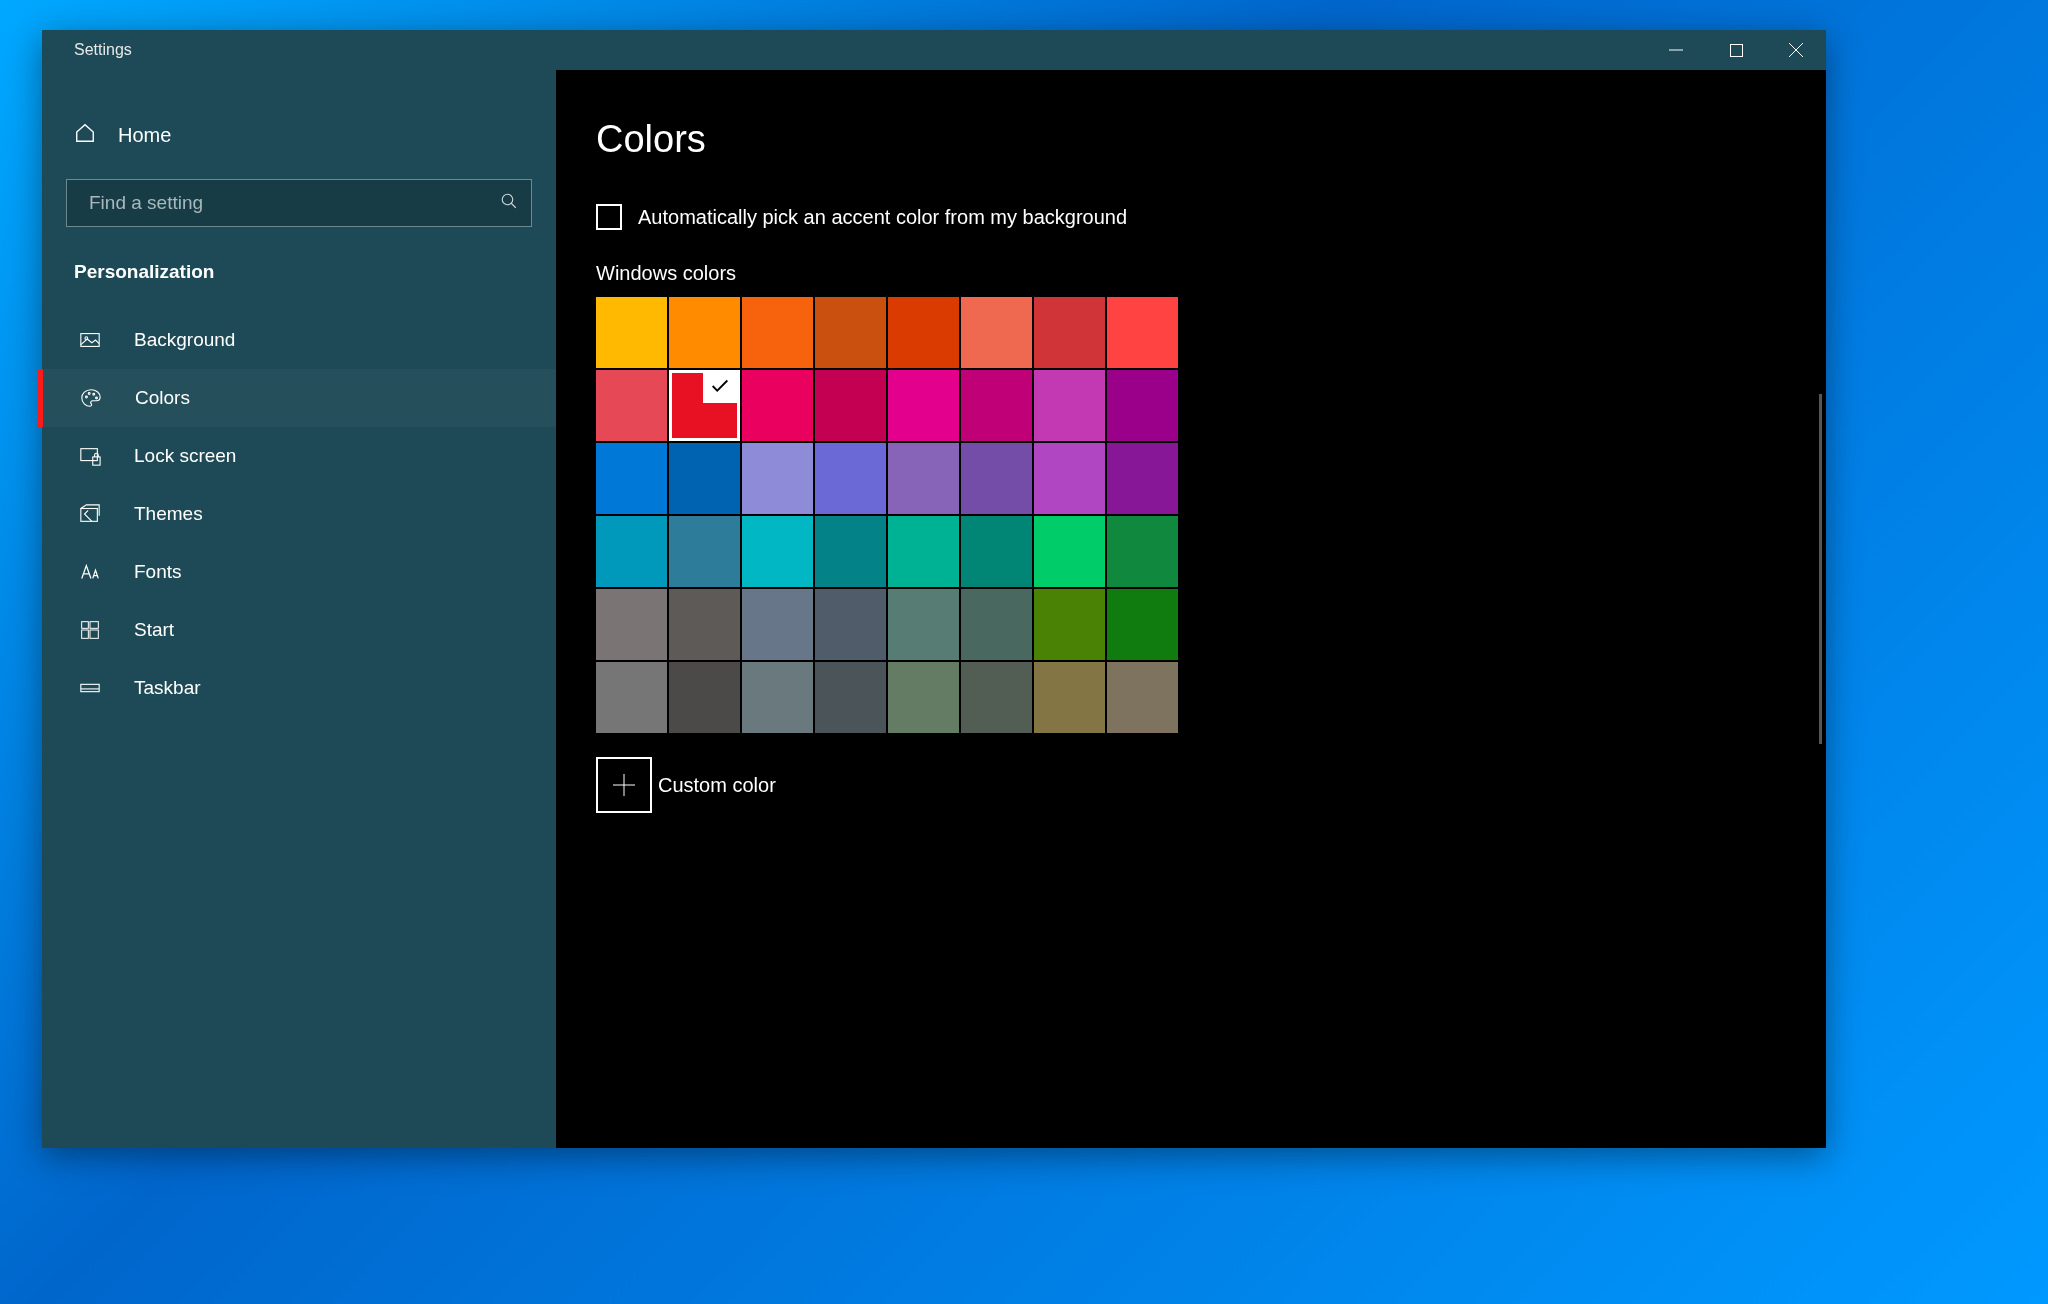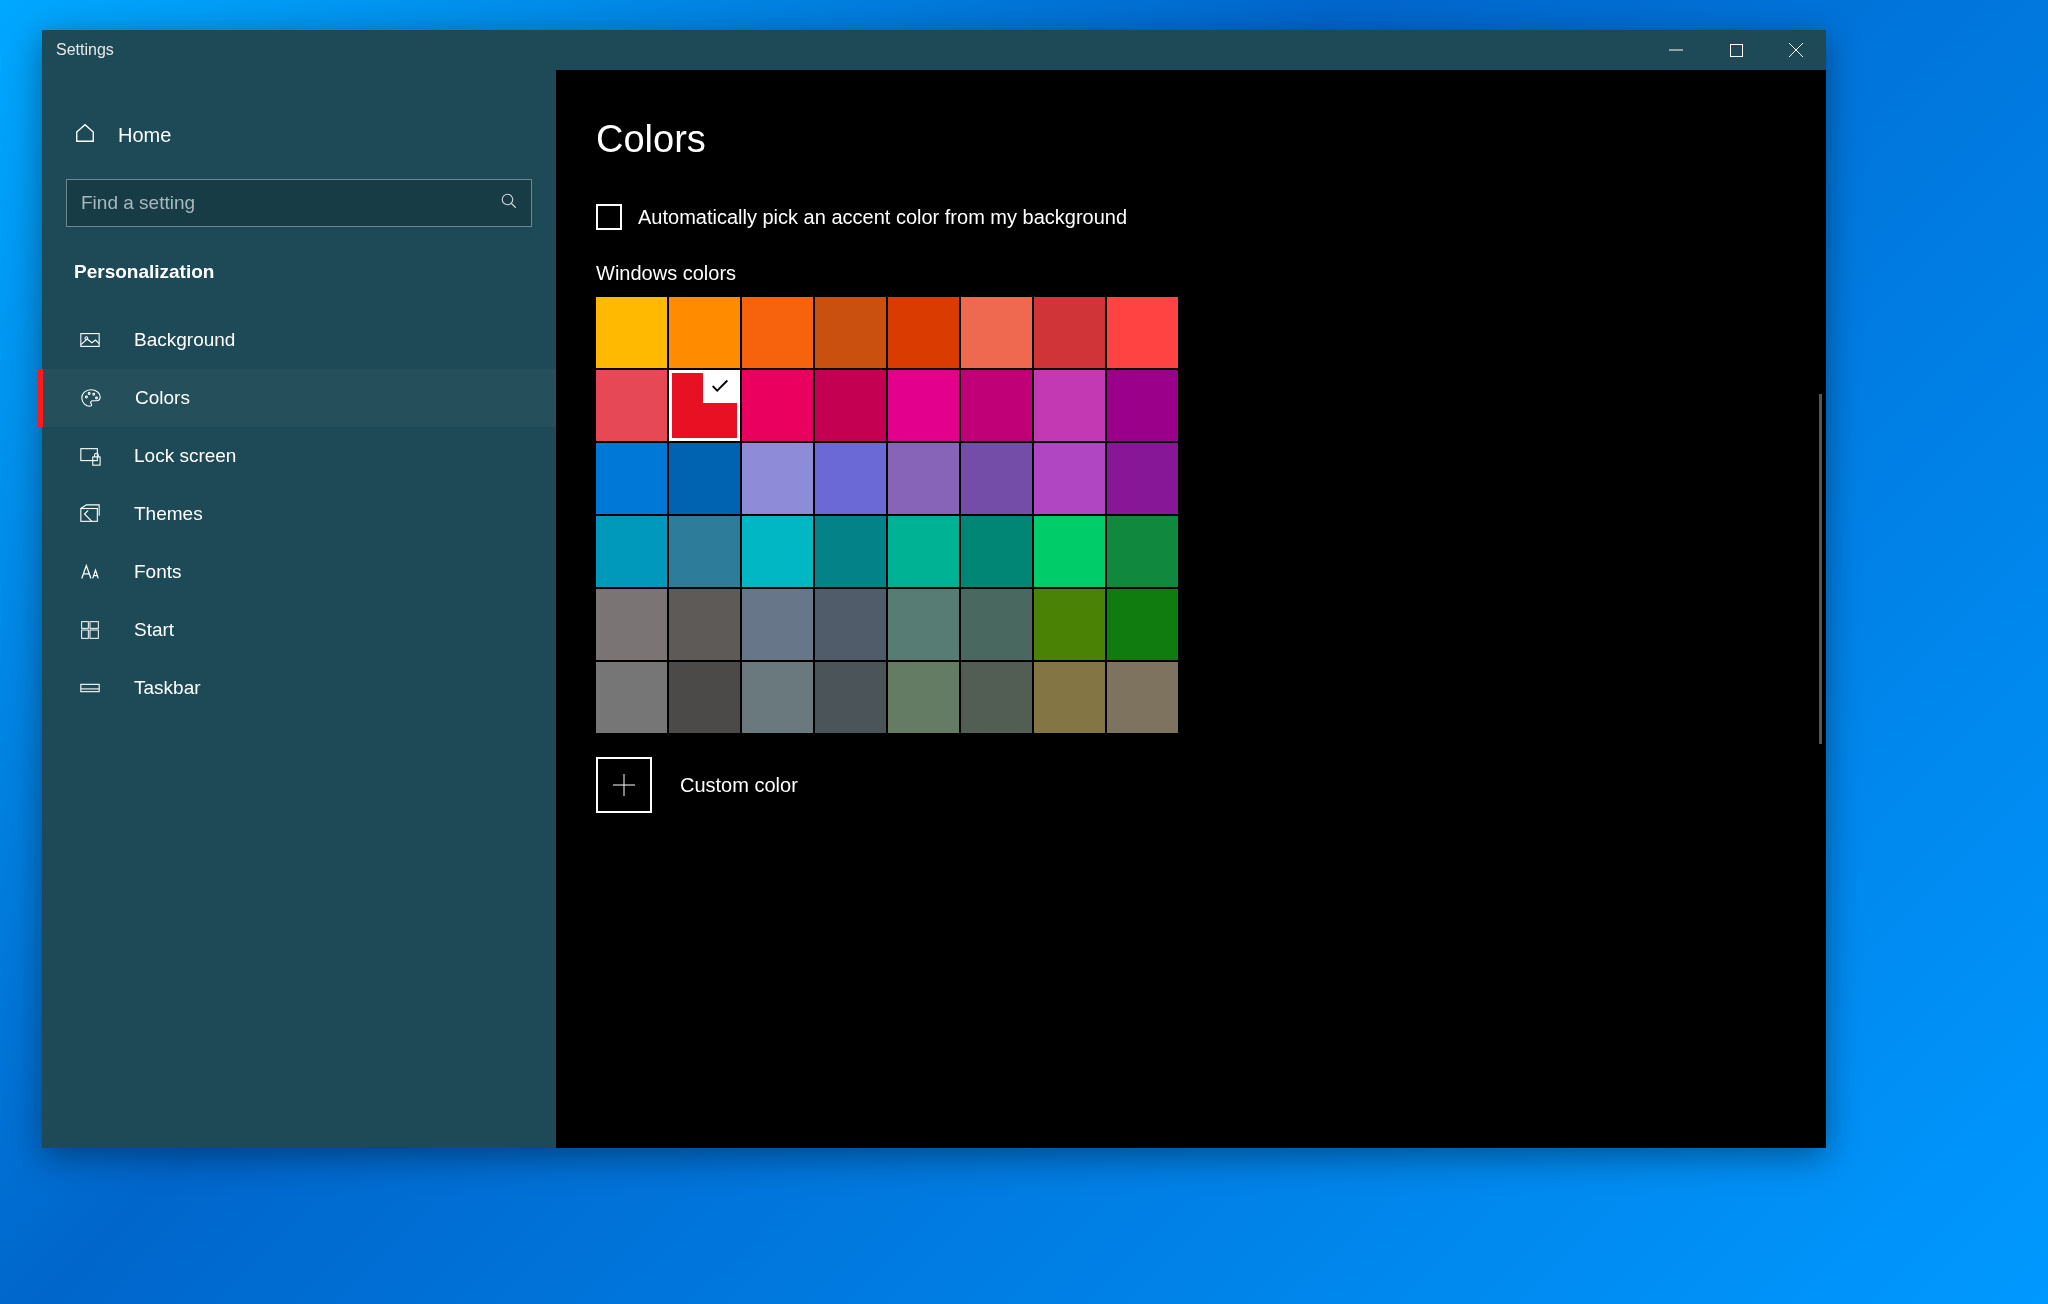--- a/index.html
+++ b/index.html
@@ -27,21 +27,21 @@
   }
   .titlebar {
     height: 40px;
     background: #1d4a56;
     display: flex;
     align-items: center;
     justify-content: space-between;
     color: #e8e8e8;
     font-size: 16px;
   }
-  .titlebar-left { padding-left: 14px; }
+  .titlebar-left { padding-left: 32px; }
   .titlebar-right { display: flex; height: 100%; }
   .titlebar-btn {
     width: 60px;
     height: 100%;
     display: flex;
     align-items: center;
     justify-content: center;
     color: #fff;
     cursor: pointer;
   }
@@ -71,21 +71,21 @@
   .search-wrap {
     margin: 20px 24px 22px 24px;
   }
   .search {
     width: 100%;
     height: 48px;
     background: #173c46;
     border: 1px solid #6a8a90;
     color: #bfcfd2;
     font-size: 19px;
-    padding: 0 44px 0 14px;
+    padding: 0 44px 0 22px;
   }
   .search::placeholder { color: #a8b8bc; }
   .search-wrap { position: relative; }
   .search-icon {
     position: absolute;
     right: 14px;
     top: 50%;
     transform: translateY(-50%);
     color: #cfd8da;
   }
@@ -187,21 +187,21 @@
   .swatch.selected .check {
     position: absolute;
     top: 2px; right: 6px;
     z-index: 2;
   }
   .recent { margin-bottom: 34px; }
   .windows-colors { margin-bottom: 24px; }
   .custom-row {
     display: flex;
     align-items: center;
-    gap: 28px;
+    gap: 6px;
     font-size: 20px;
   }
   .plus-box {
     width: 56px;
     height: 56px;
     border: 2px solid #fff;
     display: flex;
     align-items: center;
     justify-content: center;
     cursor: pointer;

